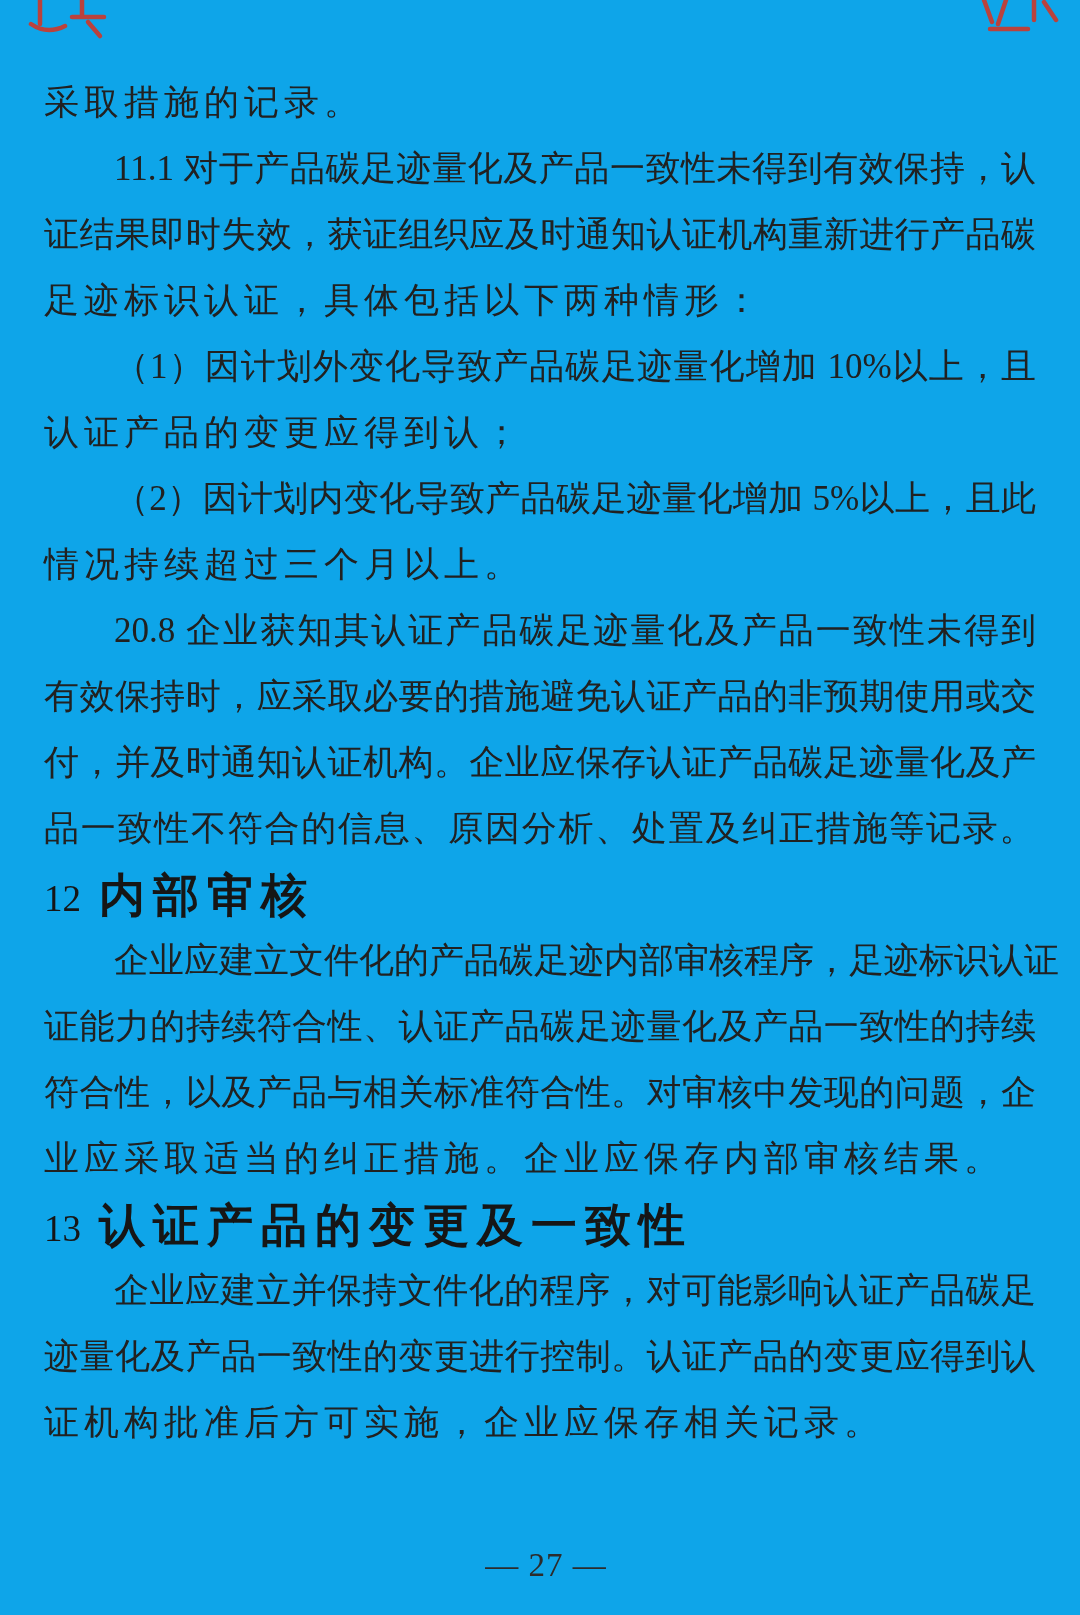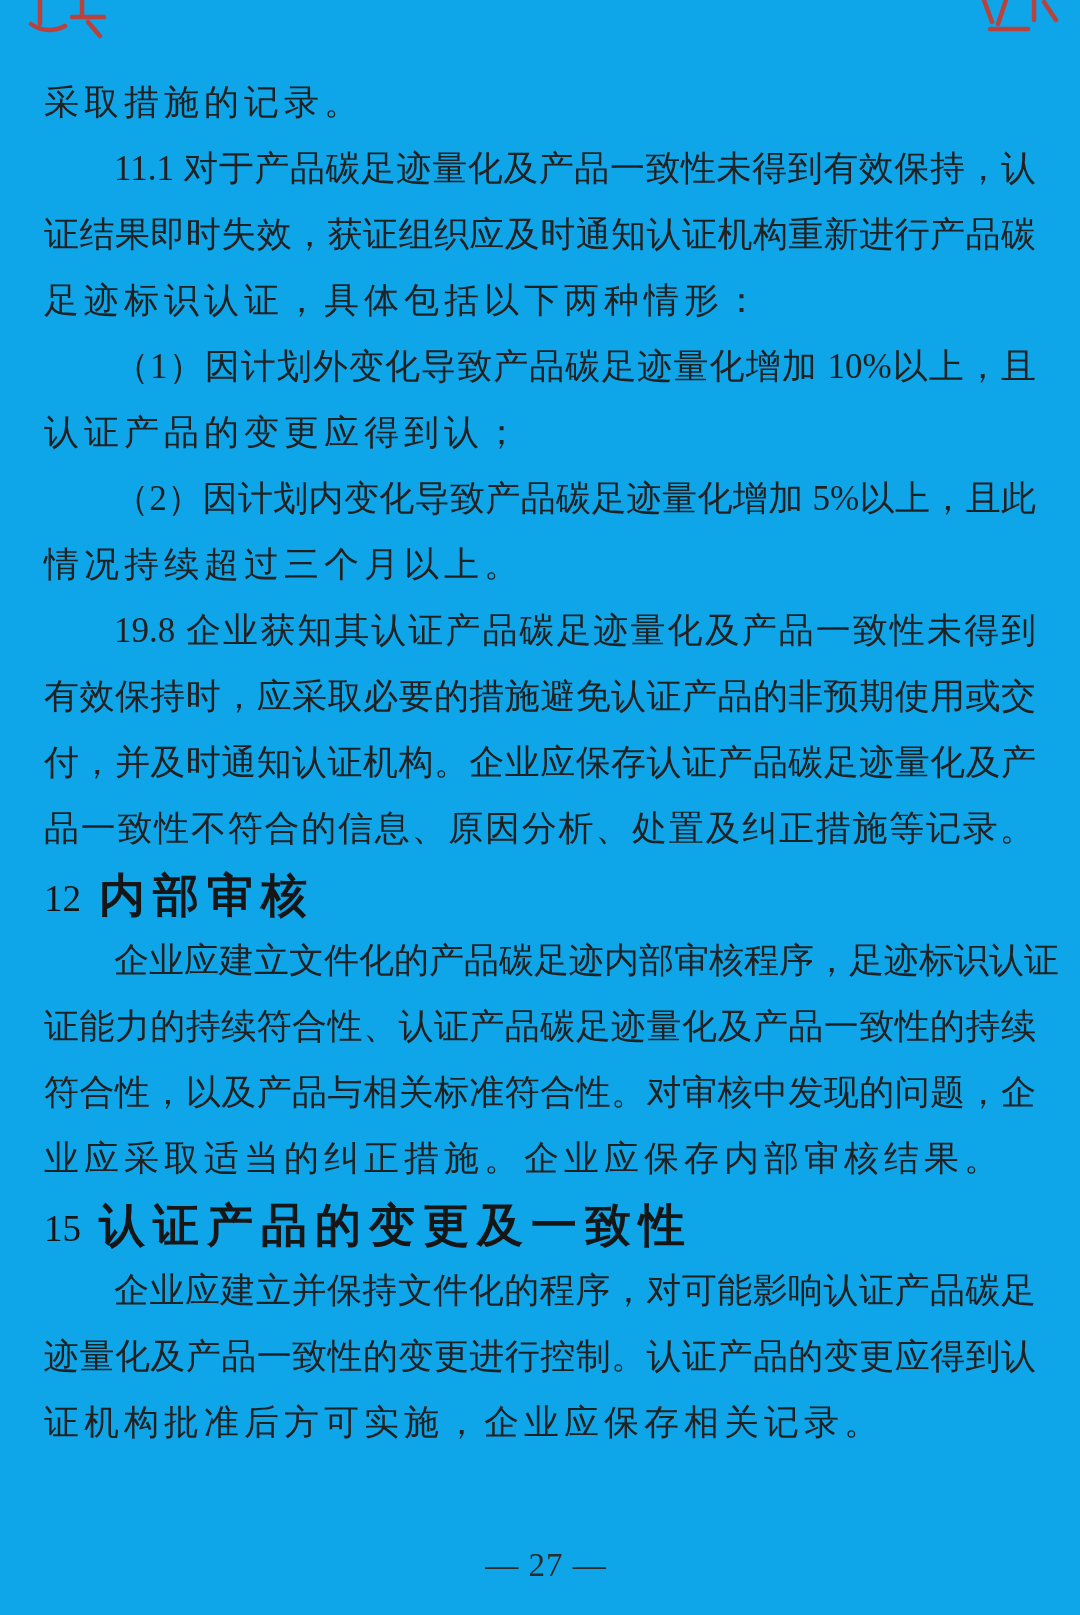--- a/index.html
+++ b/index.html
@@ -98,30 +98,30 @@
 
   <div class="content" id="lines">
       <div class="line end">采取措施的记录。</div>
       <div class="line first">11.1 对于产品碳足迹量化及产品一致性未得到有效保持，认</div>
       <div class="line full">证结果即时失效，获证组织应及时通知认证机构重新进行产品碳</div>
       <div class="line end">足迹标识认证，具体包括以下两种情形：</div>
       <div class="line first">（1）因计划外变化导致产品碳足迹量化增加 10%以上，且</div>
       <div class="line end">认证产品的变更应得到认；</div>
       <div class="line first">（2）因计划内变化导致产品碳足迹量化增加 5%以上，且此</div>
       <div class="line end">情况持续超过三个月以上。</div>
-      <div class="line first">19.8 企业获知其认证产品碳足迹量化及产品一致性未得到</div>
+      <div class="line first">20.8 企业获知其认证产品碳足迹量化及产品一致性未得到</div>
       <div class="line full">有效保持时，应采取必要的措施避免认证产品的非预期使用或交</div>
       <div class="line full">付，并及时通知认证机构。企业应保存认证产品碳足迹量化及产</div>
       <div class="line end" style="letter-spacing: 1.75px;">品一致性不符合的信息、原因分析、处置及纠正措施等记录。</div>
       <div class="line heading"><span class="h-num">12</span><span class="h-text">内部审核</span></div>
       <div class="line first">企业应建立文件化的产品碳足迹内部审核程序，足迹标识认证</div>
       <div class="line full">证能力的持续符合性、认证产品碳足迹量化及产品一致性的持续</div>
       <div class="line full">符合性，以及产品与相关标准符合性。对审核中发现的问题，企</div>
       <div class="line end">业应采取适当的纠正措施。企业应保存内部审核结果。</div>
-      <div class="line heading"><span class="h-num">15</span><span class="h-text">认证产品的变更及一致性</span></div>
+      <div class="line heading"><span class="h-num">13</span><span class="h-text">认证产品的变更及一致性</span></div>
       <div class="line first">企业应建立并保持文件化的程序，对可能影响认证产品碳足</div>
       <div class="line full">迹量化及产品一致性的变更进行控制。认证产品的变更应得到认</div>
       <div class="line end">证机构批准后方可实施，企业应保存相关记录。</div>
     </div>
 
   <div class="page-number">— 27 —</div>
 
 </div>
 
 </body></html>

